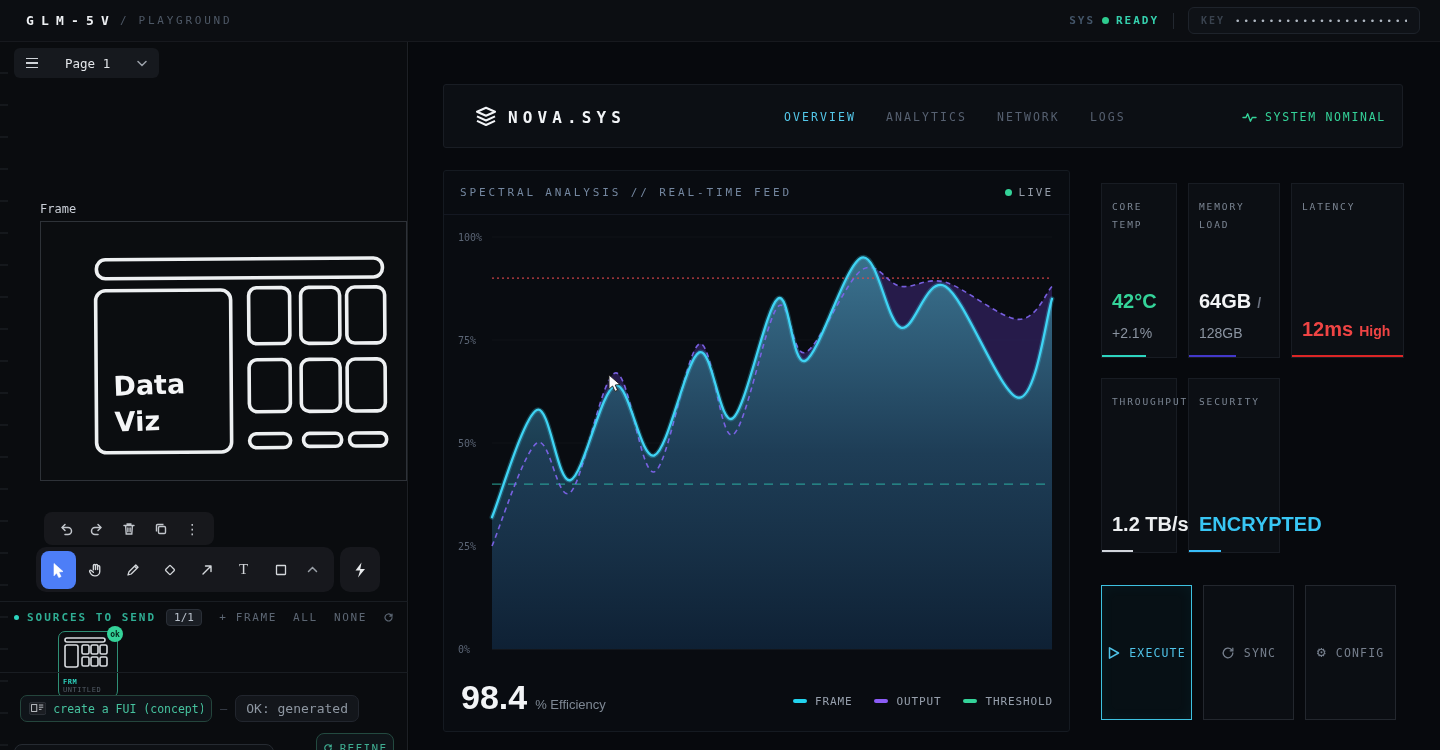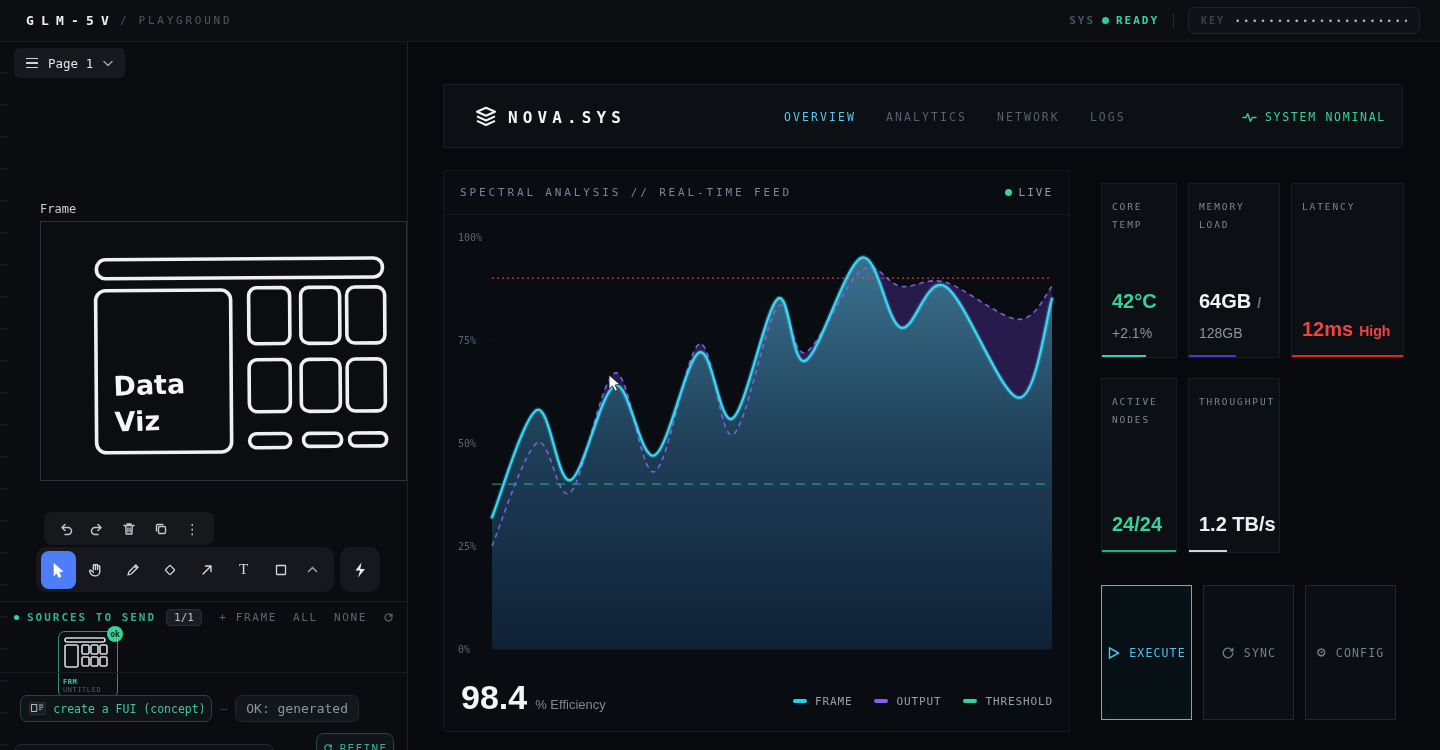--- a/index.html
+++ b/index.html
@@ -16,21 +16,21 @@
   .sys-dot { width:7px; height:7px; border-radius:50%; background:#2ecc8f; }
   .sys-status { color:#35d0ad; font-weight:bold; }
   .top-sep { width:1px; height:16px; background:#232830; }
   .key-box { width:232px; height:27px; background:#0f1217; border:1px solid #1e232b; border-radius:6px; display:flex; align-items:center; padding:0 12px; gap:10px; }
   .key-lbl { font-size:10px; letter-spacing:.2em; color:#39424e; font-weight:bold; }
   .key-mask { font-size:9px; letter-spacing:3px; color:#aeb6c0; white-space:nowrap; overflow:hidden; }
 
   
   #leftpanel { position:absolute; left:0; top:42px; width:408px; height:708px; background:#0a0c0f; border-right:1px solid #1d2025; }
   .ruler { position:absolute; left:0; top:0; width:8px; height:708px; background:repeating-linear-gradient(to bottom, transparent 0 30px, #1e2227 30px 32px); opacity:.55; }
-  .page-chip { position:absolute; left:14px; top:6px; height:30px; background:#16191e; border-radius:6px; display:flex; align-items:center; padding:0 12px; gap:10px; cursor:pointer; }
+  .page-chip { position:absolute; left:14px; top:6px; height:30px; background:#16191e; border-radius:6px; display:flex; align-items:center; padding:0 12px; gap:27px; cursor:pointer; }
   .hamburger { display:flex; flex-direction:column; gap:3px; }
   .hamburger span { display:block; width:12px; height:1.6px; background:#cfd3d8; }
   .page-lbl { font-size:12.5px; color:#e2e5e9; }
   .frame-lbl { position:absolute; left:40px; top:160px; font-size:12px; color:#c9ced6; }
   .frame-box { position:absolute; left:40px; top:179px; width:367px; height:260px; border:1px solid #2e3238; background:#0b0d10; }
 
   
   .toolbar1 { position:absolute; left:44px; top:470px; width:170px; height:33px; background:#17181c; border-radius:8px; display:flex; align-items:center; justify-content:space-around; padding:0 6px; }
   .toolbar2 { position:absolute; left:36px; top:505px; width:298px; height:45px; background:#17181d; border-radius:10px; display:flex; align-items:center; padding:0 5px; gap:2px; }
   .tool { width:35px; height:38px; display:flex; align-items:center; justify-content:center; border-radius:8px; cursor:pointer; color:#d4d7db; }
@@ -413,37 +413,37 @@
       <div class="stat-label">LATENCY</div>
         <div class="stat-spacer"></div>
       <div class="stat-value-row">
           <span class="stat-value" style="color: rgb(239, 68, 68);">12ms</span>
           <span class="stat-suffix" style="color: rgb(239, 68, 68);">High</span>
         </div>
 
       <div class="stat-accent" style="background: rgb(220, 38, 38); width: 100%;"></div>
     </div>
     <div class="stat-card">
-      <div class="stat-label">ACTIVE NODES</div>
-        <div class="stat-spacer"></div>
-      <div class="stat-value-row">
-          <span class="stat-value" style="color: rgb(52, 211, 153);">24/24</span>
-        </div>
-
-      <div class="stat-accent" style="background: rgb(16, 185, 129); width: 100%;"></div>
-    </div>
-    <div class="stat-card">
       <div class="stat-label">THROUGHPUT</div>
         <div class="stat-spacer"></div>
       <div class="stat-value-row">
           <span class="stat-value" style="color: rgb(236, 238, 240);">1.2 TB/s</span>
         </div>
 
       <div class="stat-accent" style="background: rgb(209, 213, 219); width: 42%;"></div>
     </div>
+    <div class="stat-card">
+      <div class="stat-label">SECURITY</div>
+        <div class="stat-spacer"></div>
+      <div class="stat-value-row">
+          <span class="stat-value" style="color: rgb(56, 198, 244);">ENCRYPTED</span>
+        </div>
+
+      <div class="stat-accent" style="background: rgb(56, 189, 248); width: 35%;"></div>
+    </div>
   </div>
 
   <div class="actions-row">
     <div class="action-btn primary">
       <svg class="icon" width="13" height="14" viewBox="0 0 13 14" fill="none" stroke="#4fc3e8" stroke-width="1.5" stroke-linejoin="round">
           <path d="M2.5 1.8l9 5.2-9 5.2z"></path>
         </svg>
       <span>EXECUTE</span>
     </div>
     <div class="action-btn">

